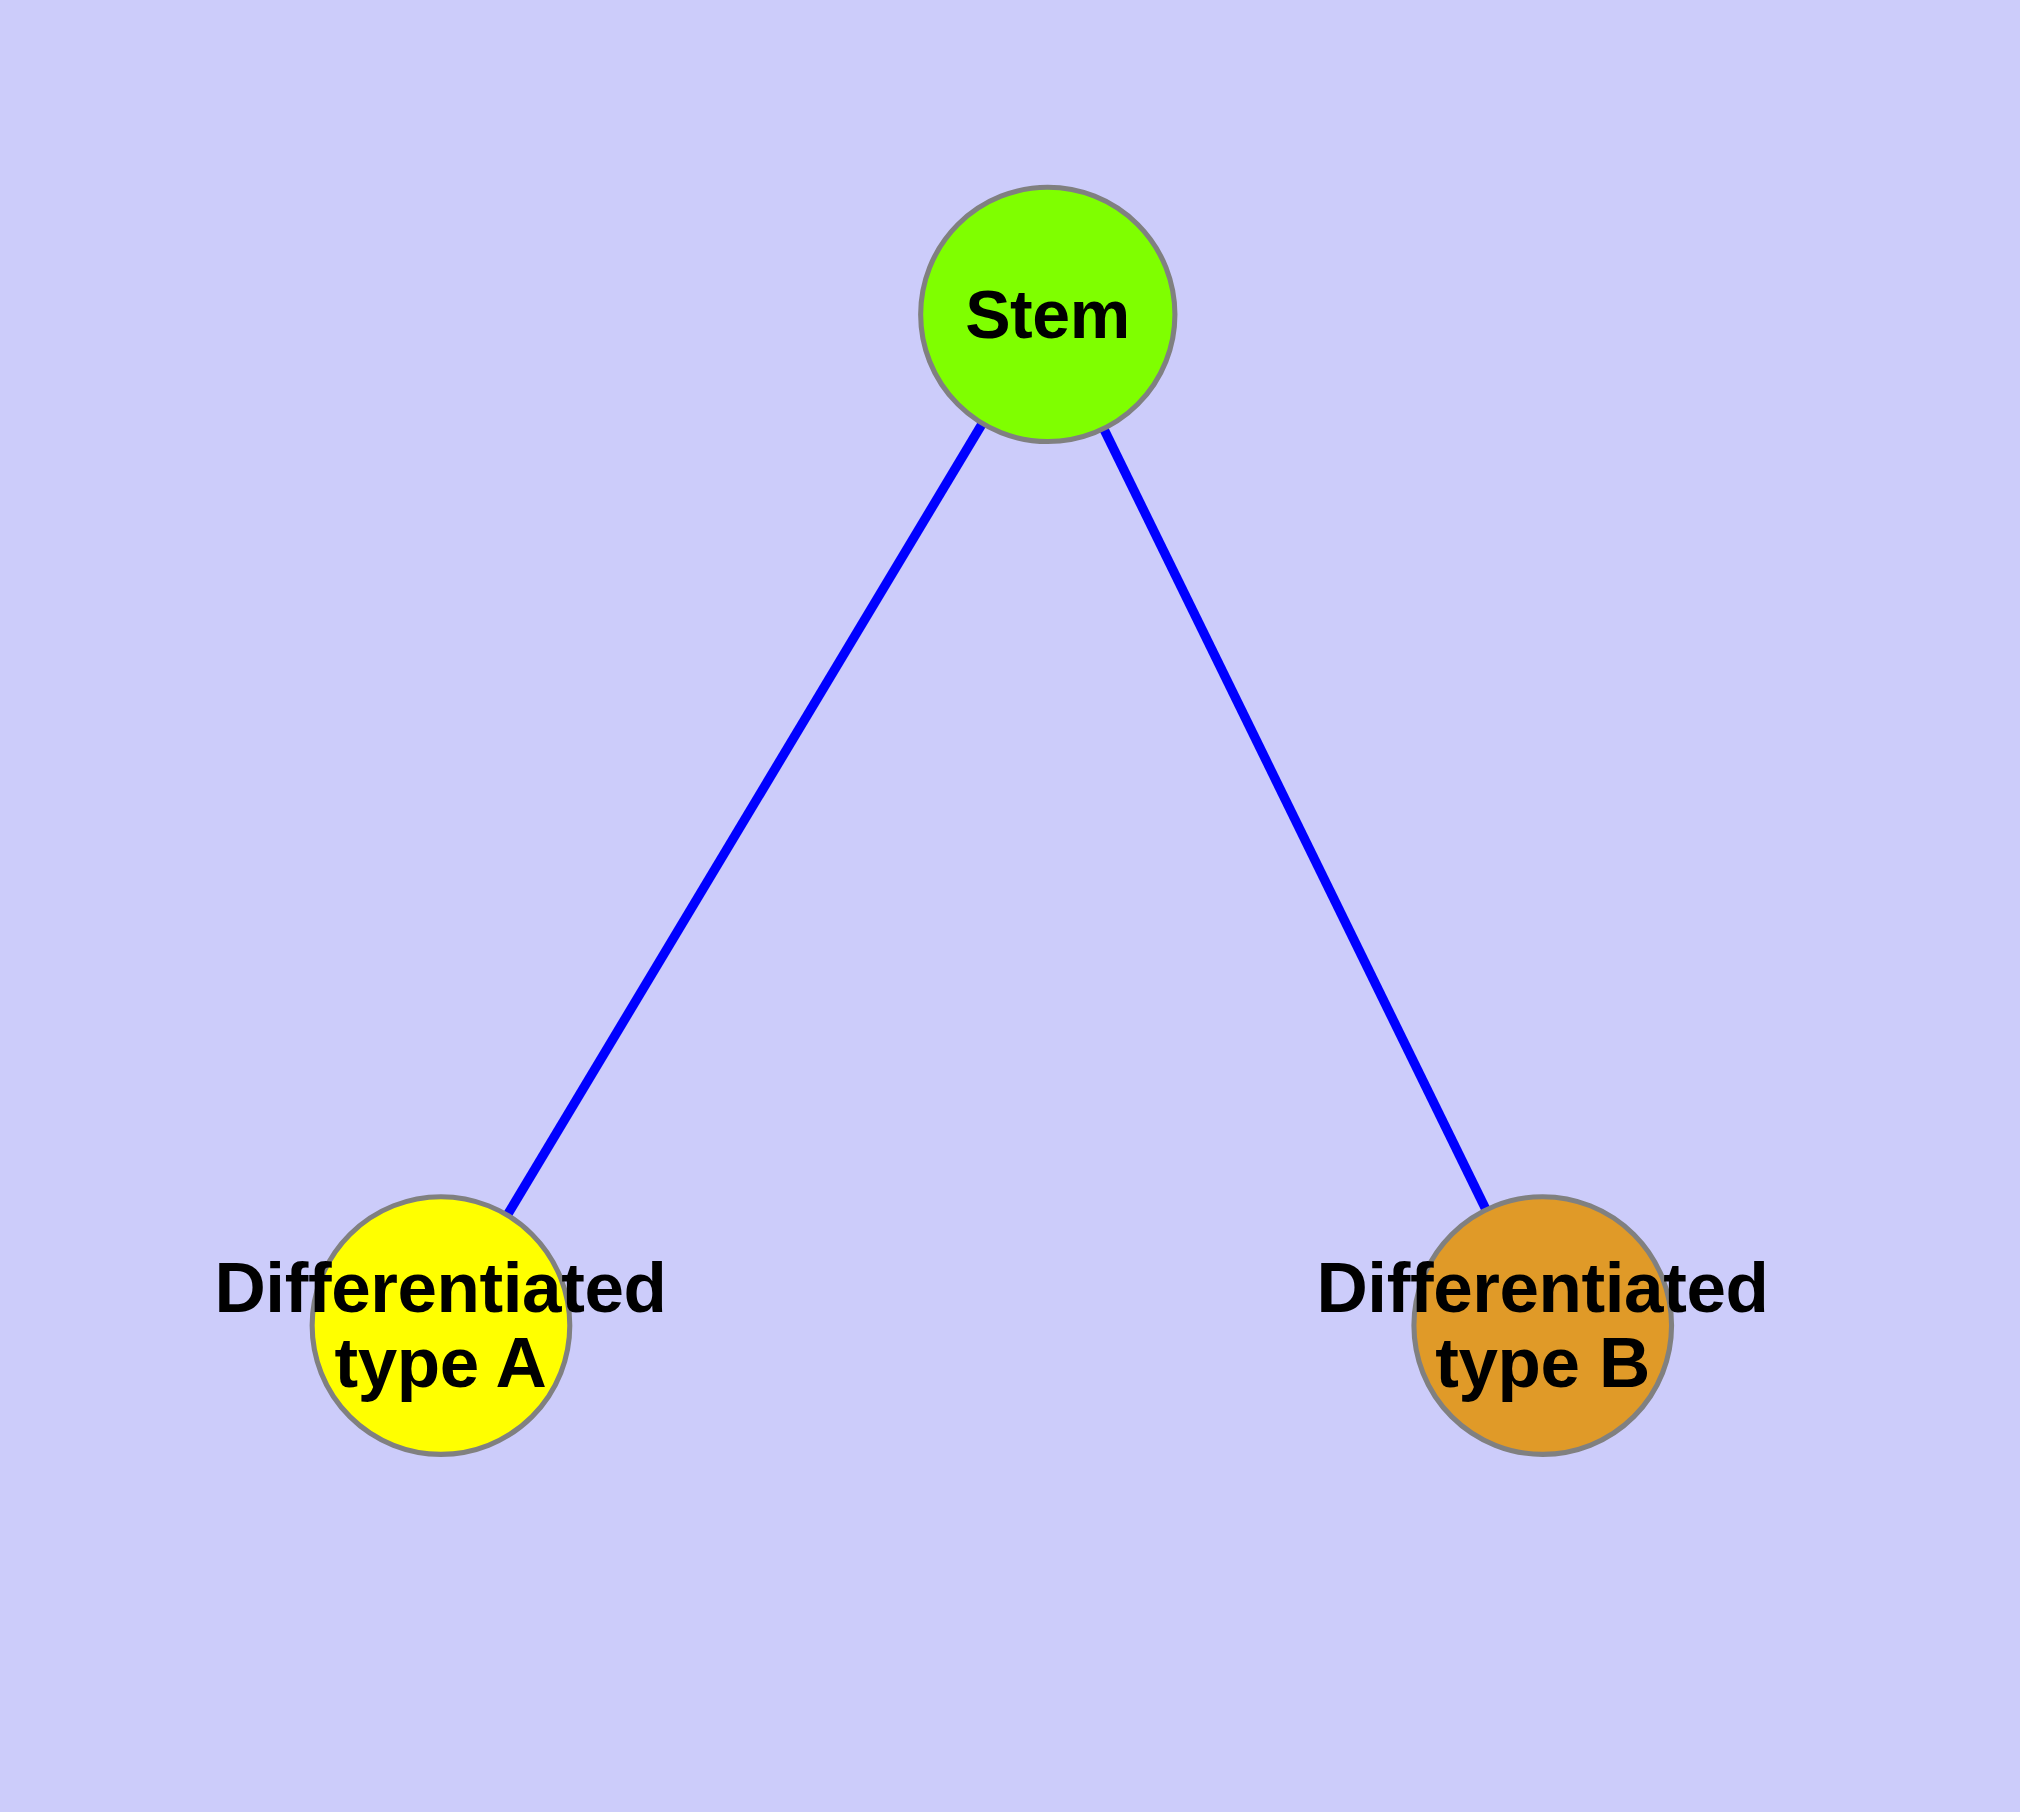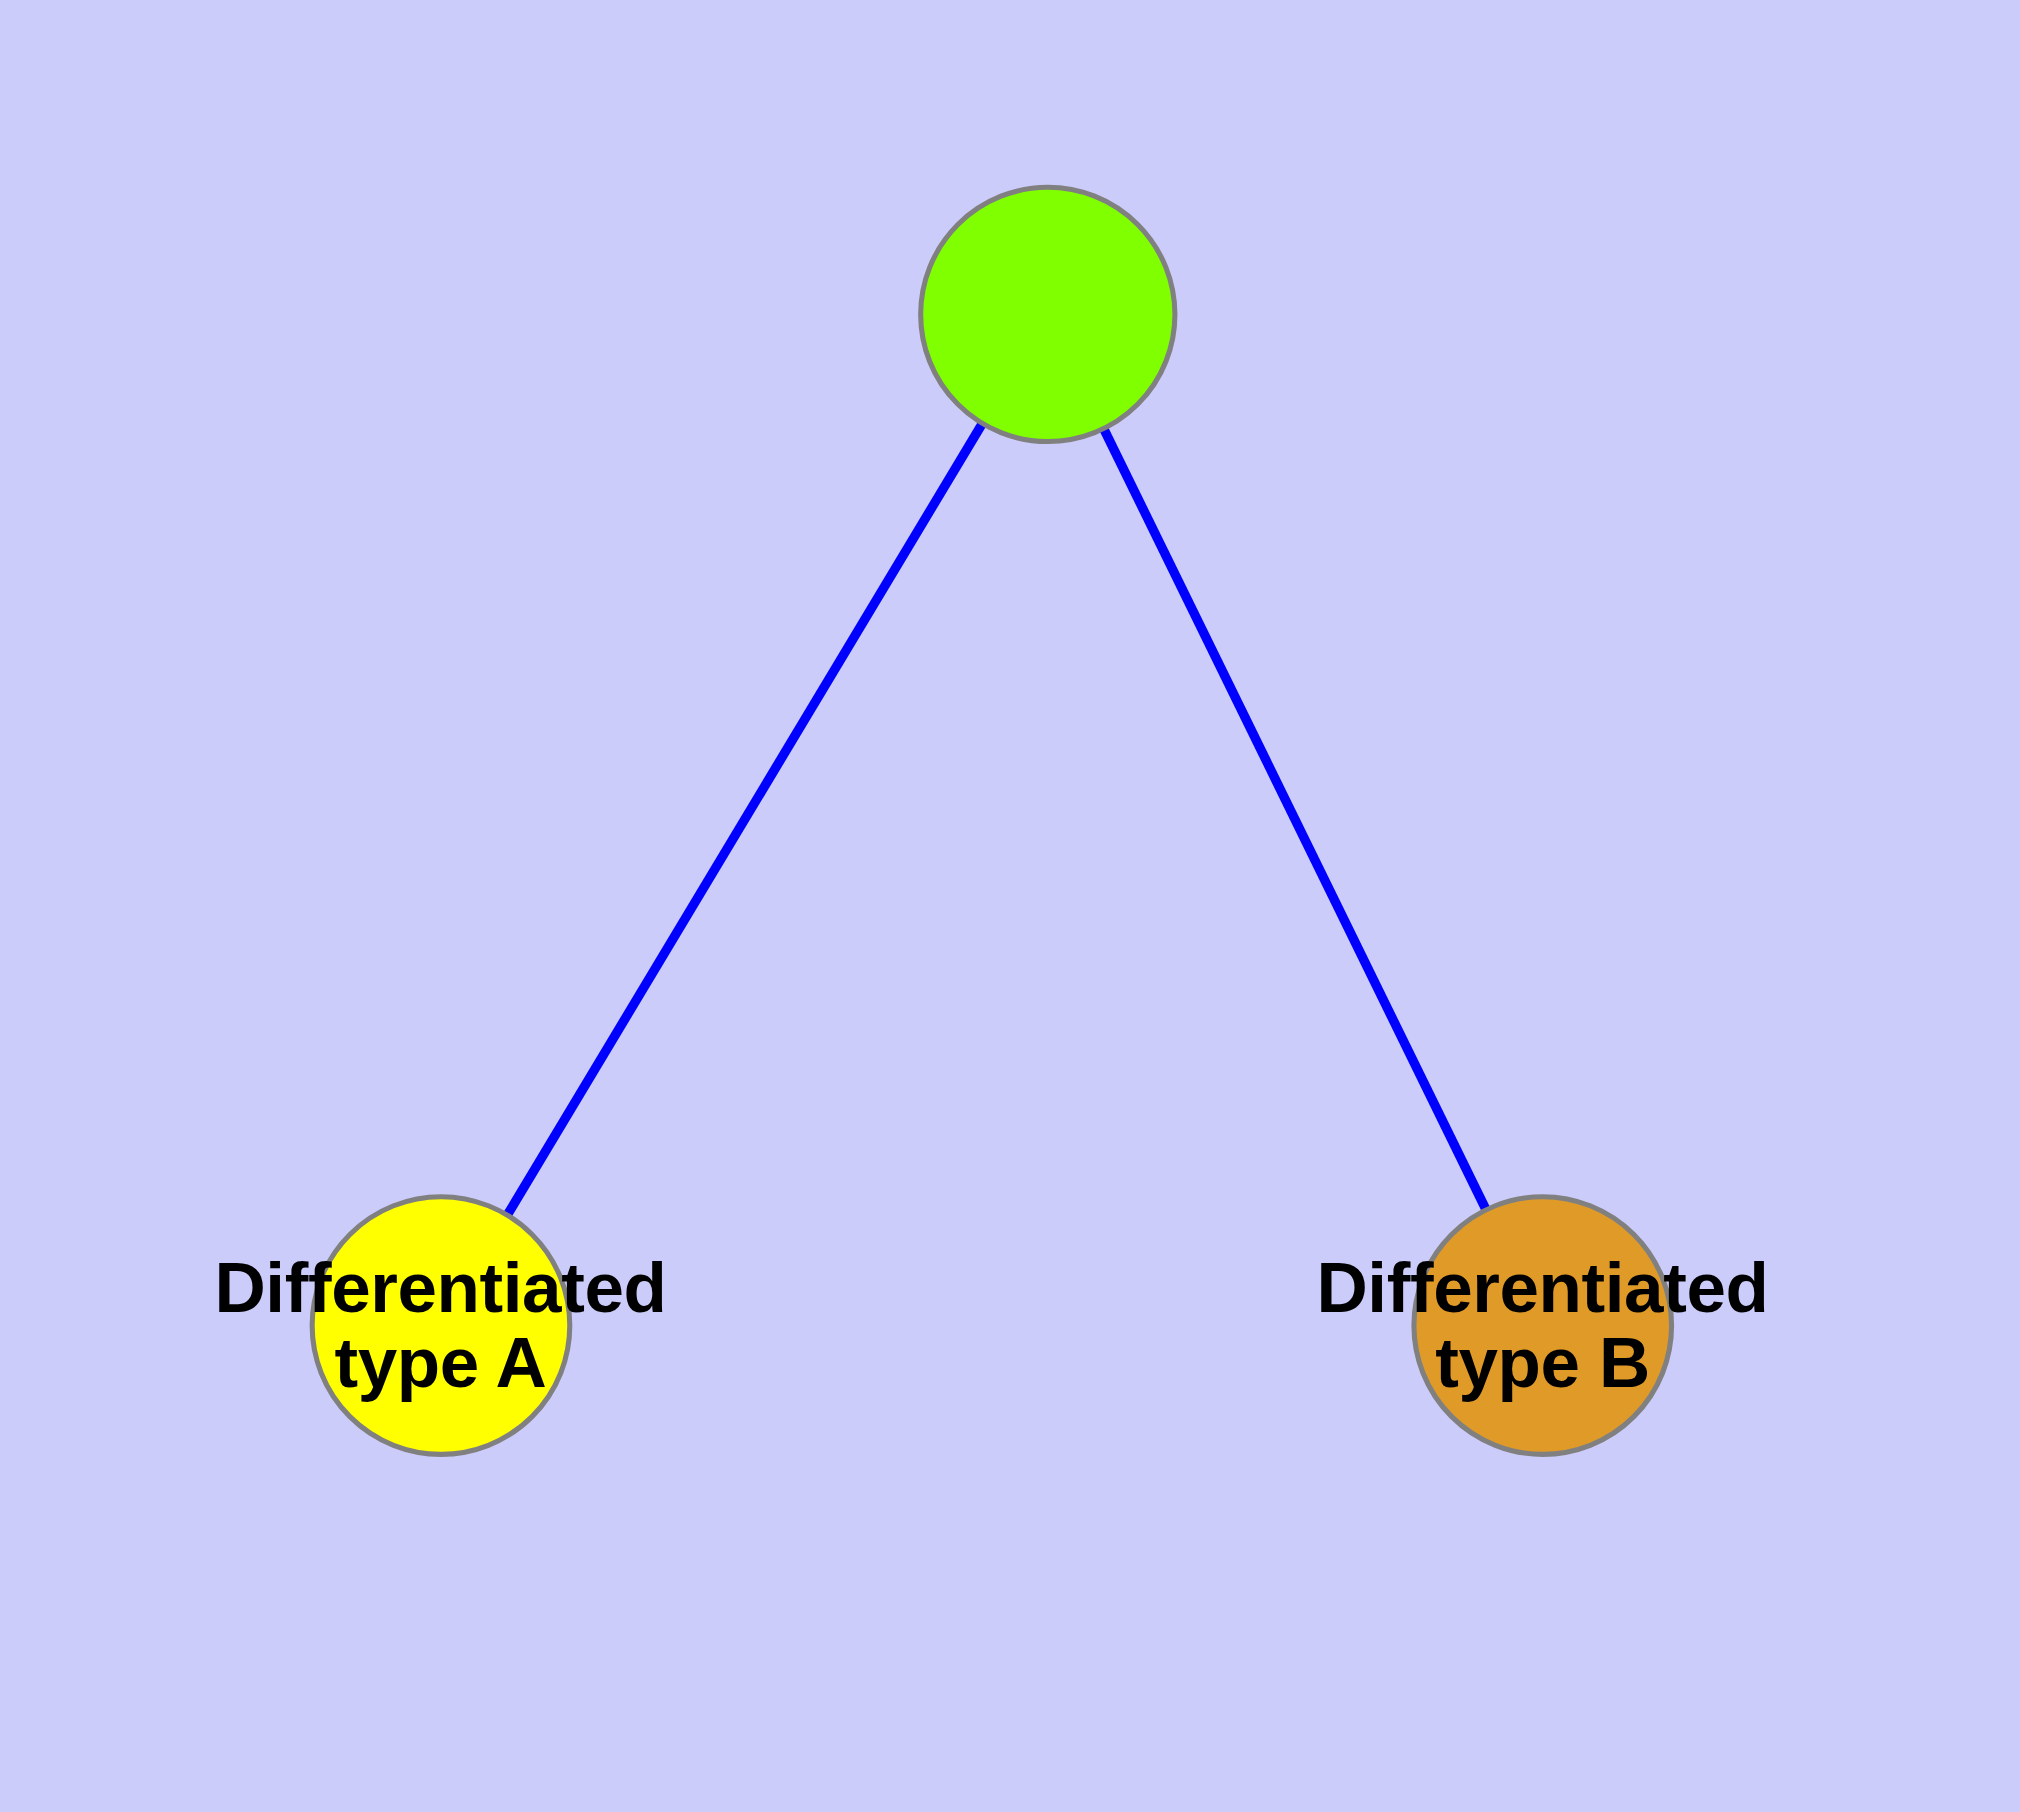--- a/index.html
+++ b/index.html
@@ -66,20 +66,21 @@
       <line x1="1300.6313681529596" y1="503.02949007959023" x2="1754.4892935048233" y2="1430.1741903274901" stroke="#0000ff" stroke-width="11" stroke-linecap="butt"></line>
     </g>
 
     <g>
       <circle cx="1236" cy="371" r="150" fill="#7fff00" stroke="#808080" stroke-width="6"></circle>
       <circle cx="520" cy="1564" r="152" fill="#ffff00" stroke="#808080" stroke-width="6"></circle>
       <circle cx="1820" cy="1564" r="152" fill="#e09a28" stroke="#808080" stroke-width="6"></circle>
     </g>
   </svg>
 
+  <div class="node-label" id="label-stem" style="color: rgb(0, 0, 0); left: 539px; top: 278px;">Stem</div>
 
   <div class="node-label" id="label-diff-a" style="color: rgb(0, 0, 0); left: -68px; top: 1250px;">Differentiated
 type A</div>
 
   <div class="node-label" id="label-diff-b" style="color: rgb(0, 0, 0); left: 1034px; top: 1250px;">Differentiated
 type B</div>
 
 </div>
 
 

